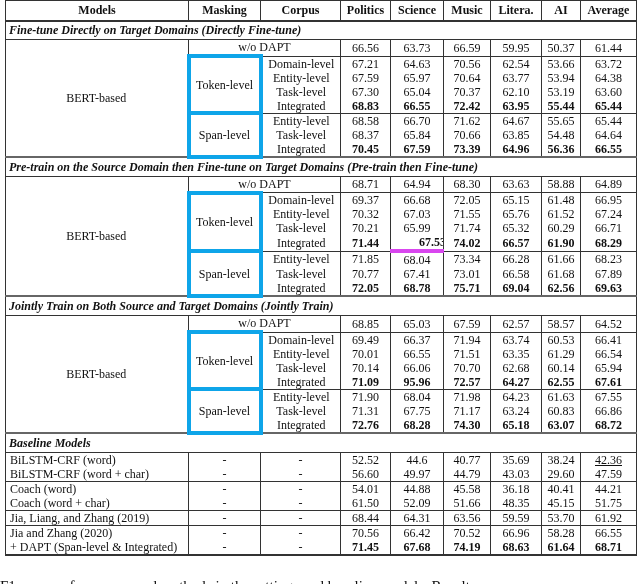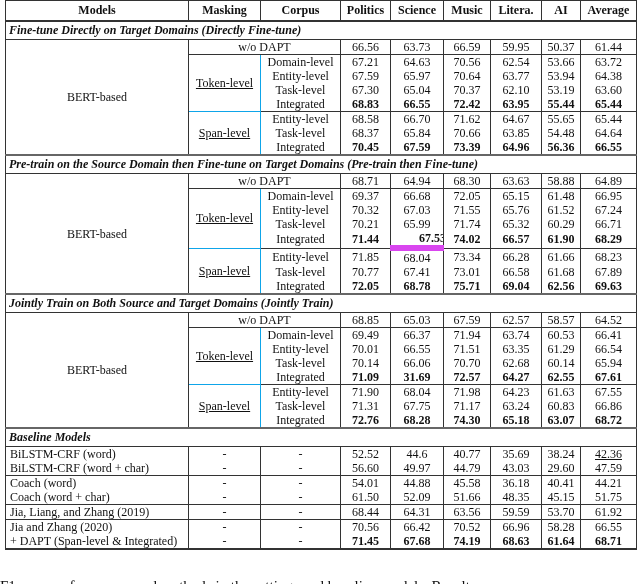--- a/index.html
+++ b/index.html
@@ -12,21 +12,21 @@
   col.c-models { width:183px; } col.c-mask { width:72px; } col.c-corpus { width:80px; }
   col.c-pol { width:50px; } col.c-sci { width:53px; } col.c-mus { width:47px; }
   col.c-lit { width:51px; } col.c-ai { width:39px; } col.c-avg { width:56px; }
   th { font-weight:bold; text-align:center; height:19px !important; line-height:19px !important;
        border:1px solid #333; border-bottom:2px solid #333; }
   .sec td { font-weight:bold; font-style:italic; height:17px !important; line-height:17px !important;
             border:1px solid #333; border-top:2px solid #666; text-align:left; padding-left:4px; }
   .num { text-align:center; border-left:1px solid #333; border-right:1px solid #333; }
   .b { font-weight:bold; }
   .model { text-align:center; border:1px solid #333; vertical-align:middle; }
-  .mask { text-align:center; border:1px solid #0ea5e9; vertical-align:middle;text-decoration:underline; }
+  .mask { text-align:center; border:4px solid #0ea5e9; vertical-align:middle; }
   .corp { text-align:center; border-left:1px solid #333; border-right:1px solid #333; }
   .wo td.span2 { text-align:center; border:1px solid #333; }
   .base-name { text-align:left; border-left:1px solid #333; border-right:1px solid #333; padding-left:4px !important; }
   .dash { text-align:center; border-left:1px solid #333; border-right:1px solid #333; }
   .caption { position:absolute; left:0; top:577px; width:640px; height:7px; overflow:hidden;
              font-size:15px; line-height:18px; white-space:nowrap; }
   .caption span { display:block; margin-top:0; }
 </style>
 </head>
 <body>
@@ -172,21 +172,21 @@
         <td class="num" style="">70.21</td>
         <td class="num" style="">65.99</td>
         <td class="num" style="">71.74</td>
         <td class="num" style="">65.32</td>
         <td class="num" style="">60.29</td>
         <td class="num" style="">66.71</td>
       </tr>
       <tr>
         <td class="corp" style="border-bottom:1px solid #333;">Integrated</td>
         <td class="num b" style="border-bottom:1px solid #333;">71.44</td>
-        <td class="num b" style="border-bottom:6px solid #d946ef;padding-left:28px;">67.53</td>
+        <td class="num b" style="border-bottom:4px solid #d946ef;padding-left:28px;">67.53</td>
         <td class="num b" style="border-bottom:1px solid #333;">74.02</td>
         <td class="num b" style="border-bottom:1px solid #333;">66.57</td>
         <td class="num b" style="border-bottom:1px solid #333;">61.90</td>
         <td class="num b" style="border-bottom:1px solid #333;">68.29</td>
       </tr>
       <tr>
         <td class="mask" rowspan="3">Span-level</td>
         <td class="corp" style="border-top:1px solid #333;">Entity-level</td>
         <td class="num" style="border-top:1px solid #333;">71.85</td>
         <td class="num" style="border-top:1px solid #333;">68.04</td>
@@ -250,21 +250,21 @@
         <td class="num" style="">70.14</td>
         <td class="num" style="">66.06</td>
         <td class="num" style="">70.70</td>
         <td class="num" style="">62.68</td>
         <td class="num" style="">60.14</td>
         <td class="num" style="">65.94</td>
       </tr>
       <tr>
         <td class="corp" style="border-bottom:1px solid #333;">Integrated</td>
         <td class="num b" style="border-bottom:1px solid #333;">71.09</td>
-        <td class="num b" style="border-bottom:1px solid #333;">31.69</td>
+        <td class="num b" style="border-bottom:1px solid #333;">95.96</td>
         <td class="num b" style="border-bottom:1px solid #333;">72.57</td>
         <td class="num b" style="border-bottom:1px solid #333;">64.27</td>
         <td class="num b" style="border-bottom:1px solid #333;">62.55</td>
         <td class="num b" style="border-bottom:1px solid #333;">67.61</td>
       </tr>
       <tr>
         <td class="mask" rowspan="3">Span-level</td>
         <td class="corp" style="border-top:1px solid #333;">Entity-level</td>
         <td class="num" style="border-top:1px solid #333;">71.90</td>
         <td class="num" style="border-top:1px solid #333;">68.04</td>

